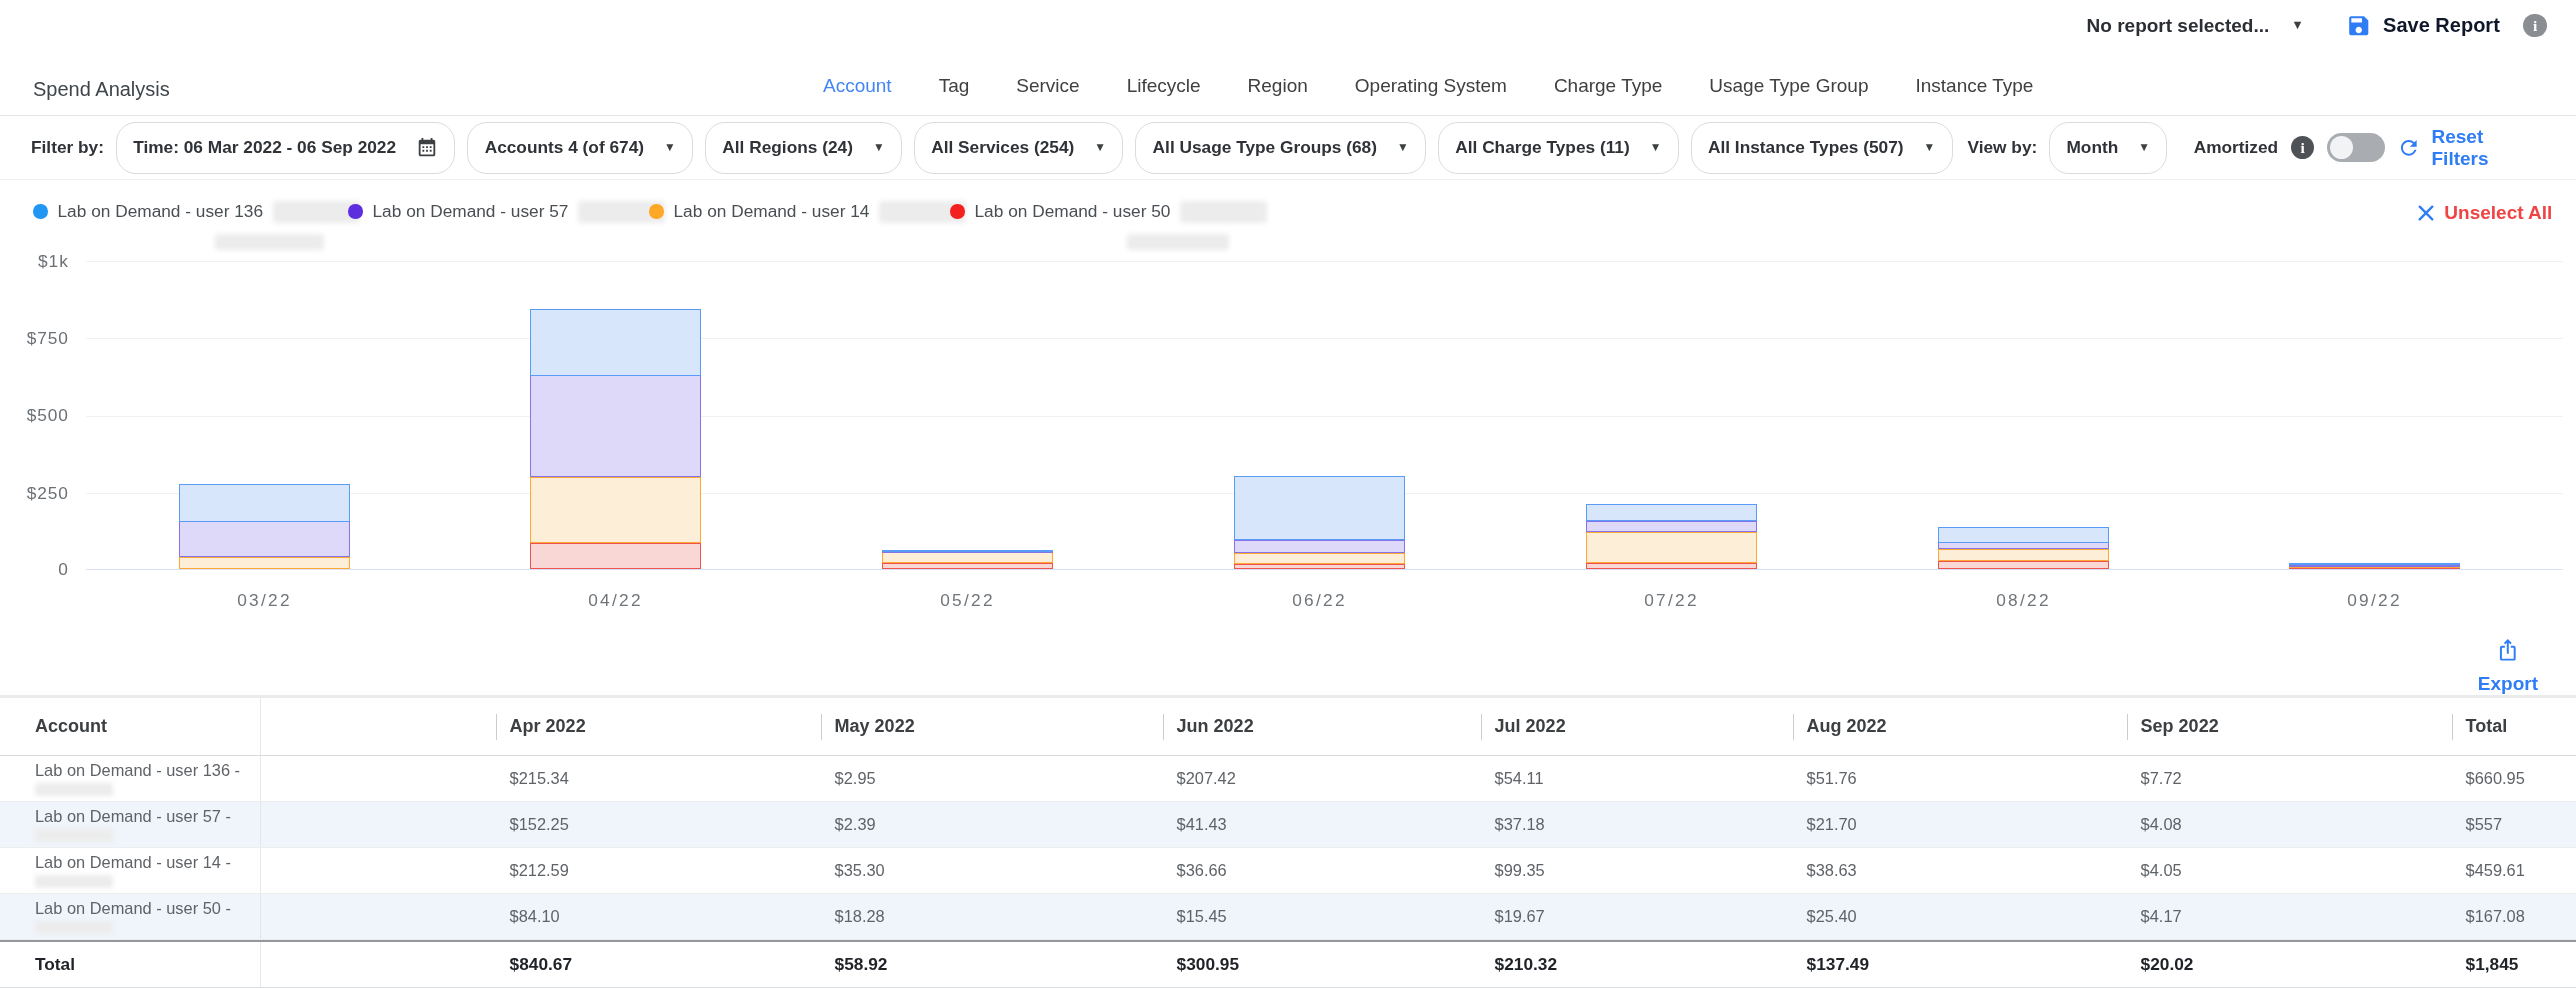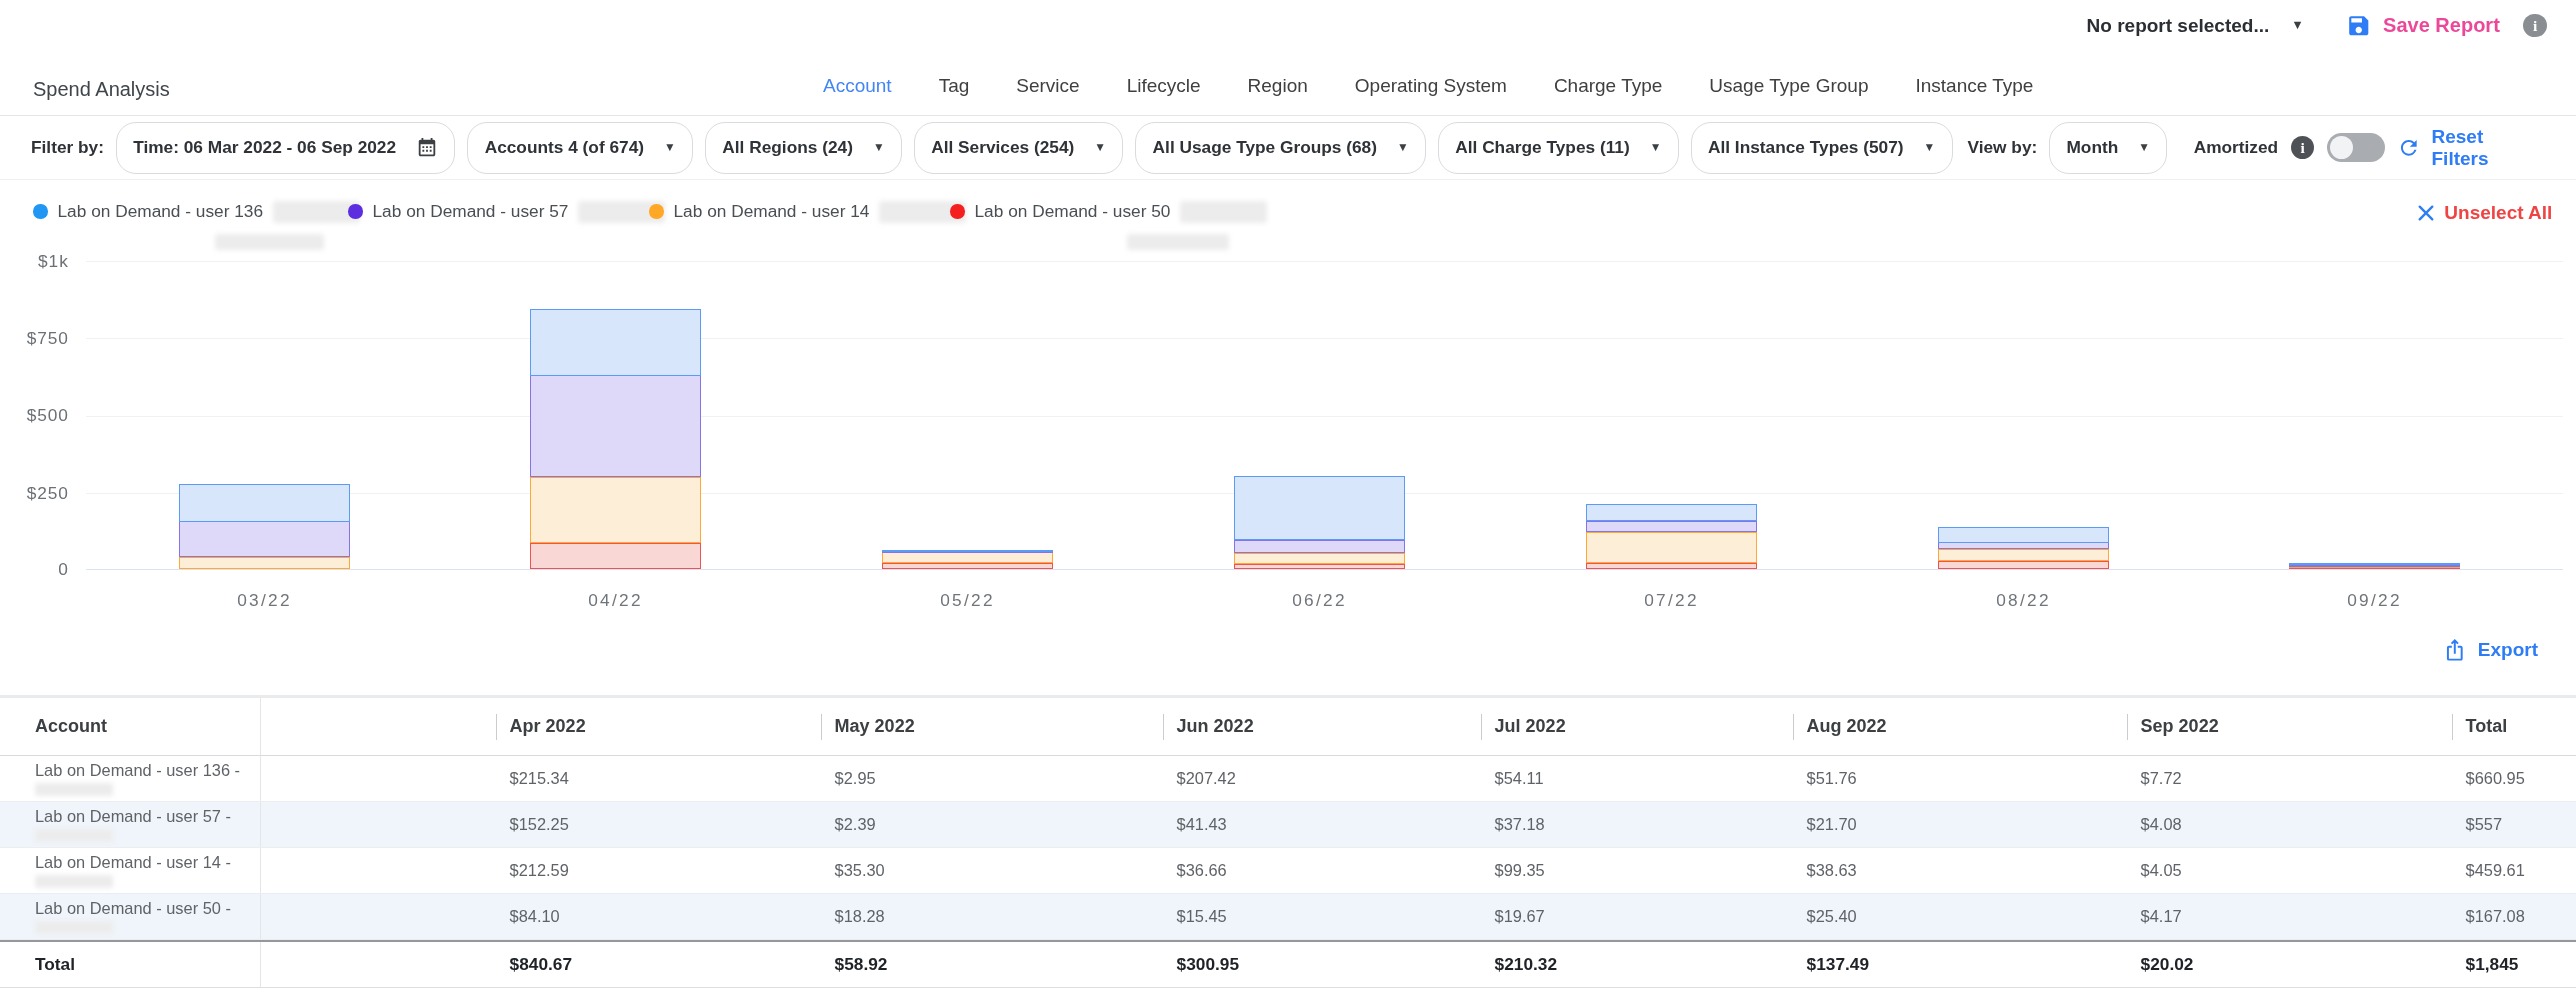--- a/index.html
+++ b/index.html
@@ -7,21 +7,21 @@
          font-family: "Liberation Sans", sans-serif; color: #3c4043; overflow: hidden; }
   #app { position: relative; width: 2576px; height: 989px; }
 
   
   .top-bar { position: absolute; top: 0; left: 0; right: 0; height: 51px;
              display: flex; align-items: center; justify-content: flex-end; padding-right: 29px; }
   .report-selector { display: flex; align-items: center; gap: 22px; cursor: pointer; margin-right: 42px; }
   .report-selector .lbl { font-size: 19px; font-weight: bold; color: #2b2f33; margin-left: 8px; }
   .caret { font-size: 12.7px; color: #3c4043; line-height: 1; }
   .save-report { display: flex; align-items: center; gap: 11.8px; cursor: pointer; margin-right: 23.6px; }
-  .save-report .lbl { font-size: 20px; font-weight: bold; color: #ec4899; }
+  .save-report .lbl { font-size: 20px; font-weight: bold; color: #0f172a; }
   .info-dot { width: 23.6px; height: 23.6px; border-radius: 50%; background: #8a8d91; color: #fff;
               font-size: 15.5px; font-weight: bold; display: flex; align-items: center; justify-content: center;
               font-family: "Liberation Serif", serif; }
 
   
   .page-title { position: absolute; left: 33px; top: 78px; font-size: 20px; font-weight: 500; color: #3f454a; }
   .tabs { position: absolute; left: 823px; top: 75px; display: flex; gap: 47px; }
   .tab { font-size: 19px; color: #404040; cursor: pointer; white-space: nowrap; }
   .tab.active { color: #4285f4; }
   .divider { position: absolute; left: 0; right: 0; top: 115px; height: 0.9px; background: #e4e5e7; }
@@ -57,21 +57,21 @@
   .y-label { position: absolute; left: 12.7px; width: 56px; text-align: right;
              font-size: 17.3px; color: #6b7075; letter-spacing: 0.9px; }
   .chart-plot { position: absolute; left: 86px; top: 261px; width: 2477px; height: 309px;
                 border-bottom: 1.8px solid #dbe2f5; }
   .gridline { position: absolute; left: 0; right: 0; height: 0.9px; background: #f0f1f3; }
   .bar-seg { position: absolute; border: 1.8px solid; }
   .x-label { position: absolute; bottom: -42px; text-align: center; font-size: 17.3px;
              color: #70757a; letter-spacing: 2.3px; }
 
   
-  .export-btn { position: absolute; top: 638px; right: 38px; display: flex; align-items: center; gap: 11px; cursor: pointer; }
+  .export-btn { position: absolute; top: 638px; right: 38px; display: flex; align-items: center; gap: 11px; cursor: pointer; flex-direction: column; }
   .export-btn .lbl { font-size: 19px; font-weight: bold; color: #2e7cf6; }
 
   
   .spend-table { position: absolute; left: 0; top: 695px; width: 2576px; border-top: 3.6px solid #eaebed; }
   .trow { display: grid; grid-template-columns: 261px 235px 325px 342px 318px 312px 334px 325px 124px; }
   .trow.head { height: 58px; border-bottom: 0.9px solid #d8dbde; }
   .hcell { display: flex; align-items: center; font-size: 18px; font-weight: bold; color: #3c4043;
            padding-left: 13.6px; position: relative; }
   .hcell.first { padding-left: 35px; border-right: 0.9px solid #e4e6e9; }
   .hcell.tick::before { content: ""; position: absolute; left: 0; top: 16.4px; height: 25.5px; width: 0.9px; background: #c9ccd0; }

